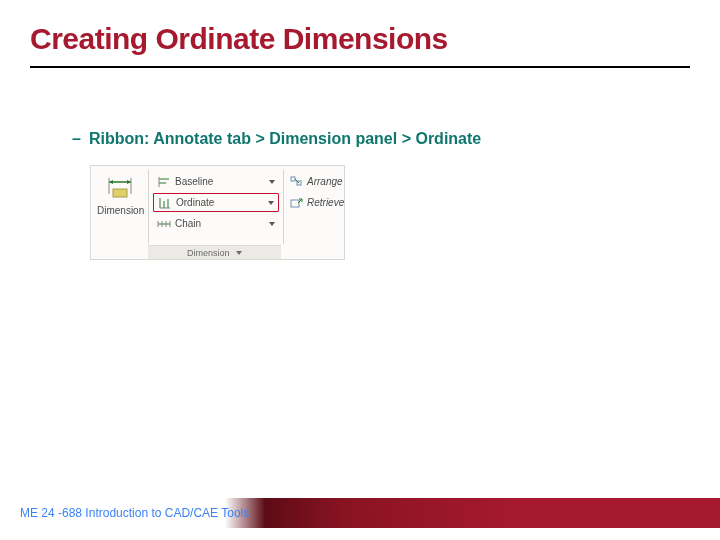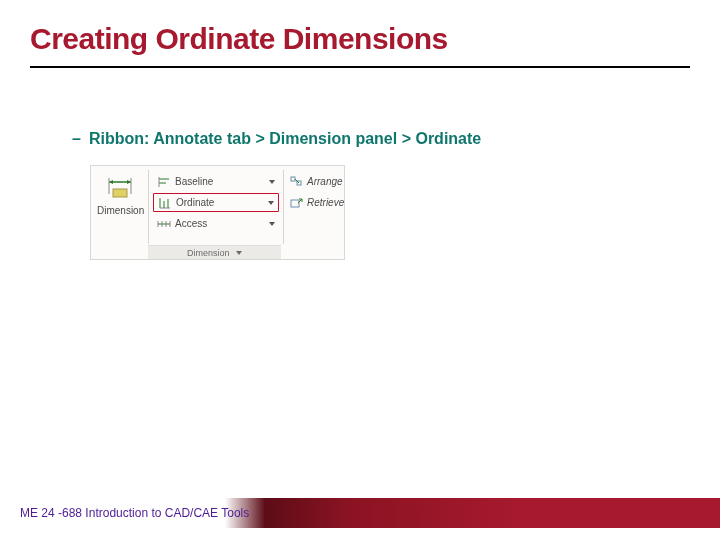--- a/index.html
+++ b/index.html
@@ -33,21 +33,21 @@
   .rcol .rrow .ic-sm { width: 14px; height: 14px; flex: none; }
   .rib .panel-lbl { position: absolute; left: 57px; right: 63px; bottom: 0; height: 14px; text-align: center; font-size: 9px; color: #6b6b6b; background: #eceae7; border-top: 1px solid #dedcd8; line-height: 14px; }
   .rib .panel-lbl .tri { display: inline-block; margin-left: 4px; }
 
   .dd svg, .panel-lbl .tri svg { display: block; }
 
   
   .footer { position: absolute; left: 0; bottom: 12px; width: 720px; height: 30px; }
   .footer .red { position: absolute; right: 0; top: 0; height: 30px; width: 455px; background: linear-gradient(90deg, #5d0c17 0%, #8a1322 18%, #a6192e 55%, #a6192e 100%); }
   .footer .fade { position: absolute; right: 455px; top: 0; height: 30px; width: 40px; background: linear-gradient(90deg, rgba(166,25,46,0) 0%, #5d0c17 100%); }
-  .footer .txt { position: absolute; left: 20px; top: 8px; font-size: 12px; color: #4c1d95; }
+  .footer .txt { position: absolute; left: 20px; top: 8px; font-size: 12px; color: #3b82f6; }
 </style>
 </head>
 <body>
 
 <div class="slide">
 
   <div class="title">Creating Ordinate Dimensions</div>
   <div class="title-rule"></div>
 
 
@@ -109,21 +109,21 @@
         <svg viewBox="0 0 14 14">
             <line x1="1" y1="7" x2="5" y2="7" stroke="#2a7a2a"></line>
             <line x1="5" y1="7" x2="9" y2="7" stroke="#2a7a2a"></line>
             <line x1="9" y1="7" x2="13" y2="7" stroke="#2a7a2a"></line>
             <line x1="1" y1="4" x2="1" y2="10" stroke="#888"></line>
             <line x1="5" y1="4" x2="5" y2="10" stroke="#888"></line>
             <line x1="9" y1="4" x2="9" y2="10" stroke="#888"></line>
             <line x1="13" y1="4" x2="13" y2="10" stroke="#888"></line>
           </svg>
       </div>
-      <div class="txt">Access</div>
+      <div class="txt">Chain</div>
       <div class="dd">
           <svg viewBox="0 0 6 6">
             <polygon points="0,1 6,1 3,5" fill="#555"></polygon>
           </svg>
         </div>
     </div>
 
     <div class="sep s2"></div>
 
     <div class="rcol">

